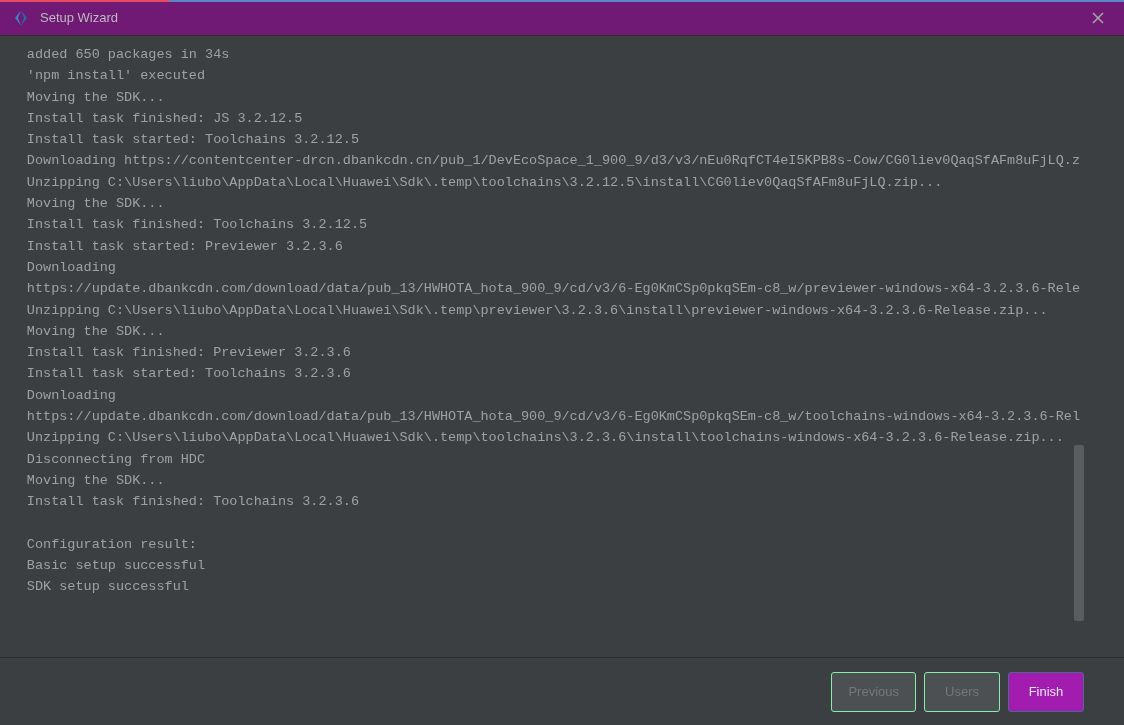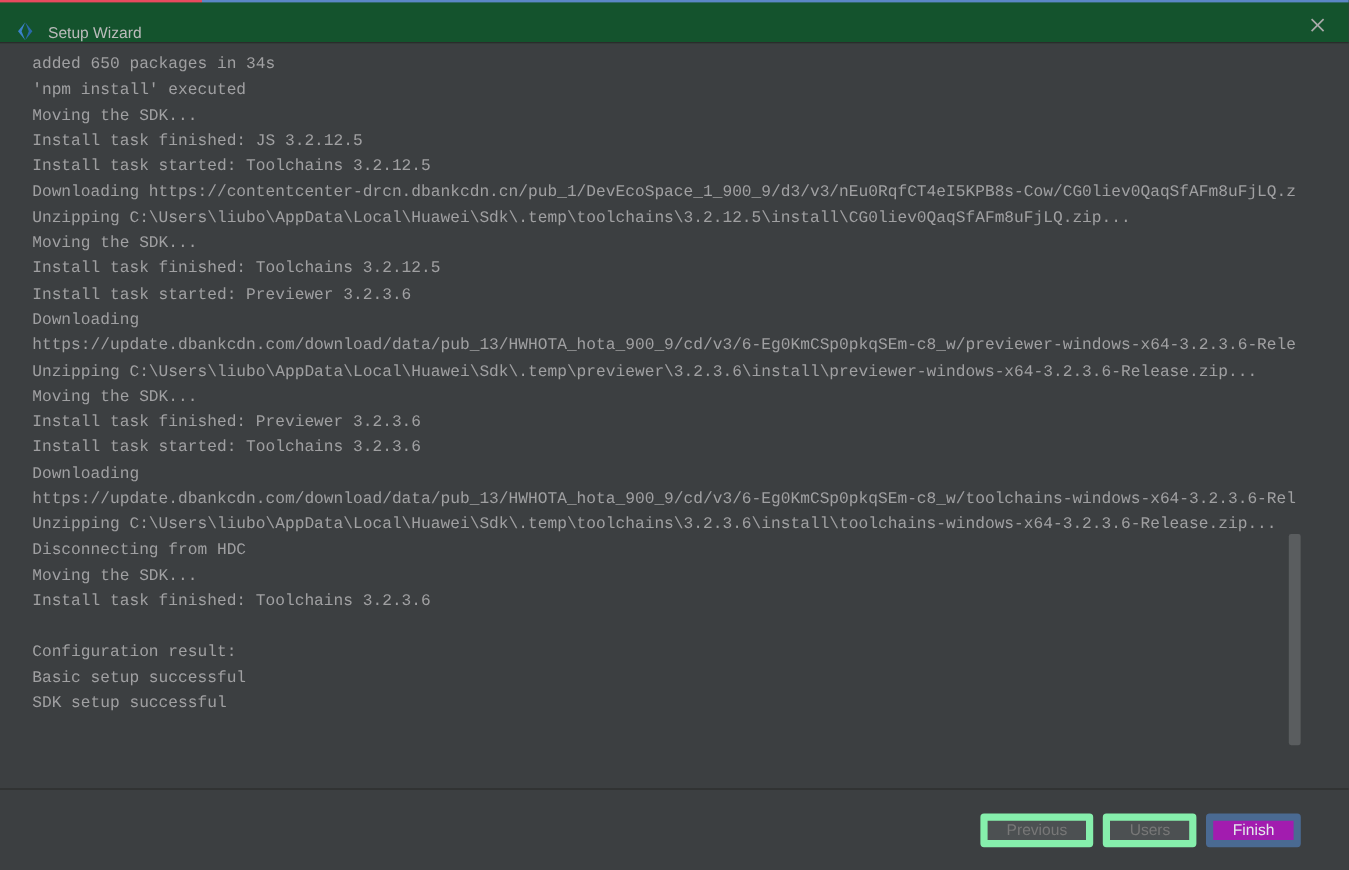--- a/index.html
+++ b/index.html
@@ -11,23 +11,23 @@
       width: 1124px;
       height: 725px;
       background: #3c3f41;
       font-family: "Segoe UI", Arial, sans-serif;
       overflow: hidden;
       display: flex;
       flex-direction: column;
     }
     .titlebar {
       height: 36px;
-      background: #14532d;
-      display: flex;
-      align-items: flex-end;
+      background: #701a75;
+      display: flex;
+      align-items: center;
       padding: 0 12px;
       border-bottom: 1px solid #2b2b2b;
       position: relative;
     }
     .titlebar-edge {
       position: absolute;
       top: 0;
       left: 0;
       right: 0;
       height: 2px;
@@ -106,24 +106,24 @@
       height: 68px;
       background: #3c3f41;
       border-top: 1px solid #2b2b2b;
       display: flex;
       align-items: center;
       justify-content: flex-end;
       padding: 0 40px;
       gap: 8px;
     }
     .btn {
-      height: 28px;
+      height: 40px;
       min-width: 76px;
       padding: 0 16px;
-      border: 6px solid #86efac;
+      border: 1px solid #86efac;
       border-radius: 3px;
       background: #4c5052;
       color: #bbbbbb;
       font-size: 13px;
       cursor: pointer;
       display: flex;
       align-items: center;
       justify-content: center;
     }
     .btn.disabled {

